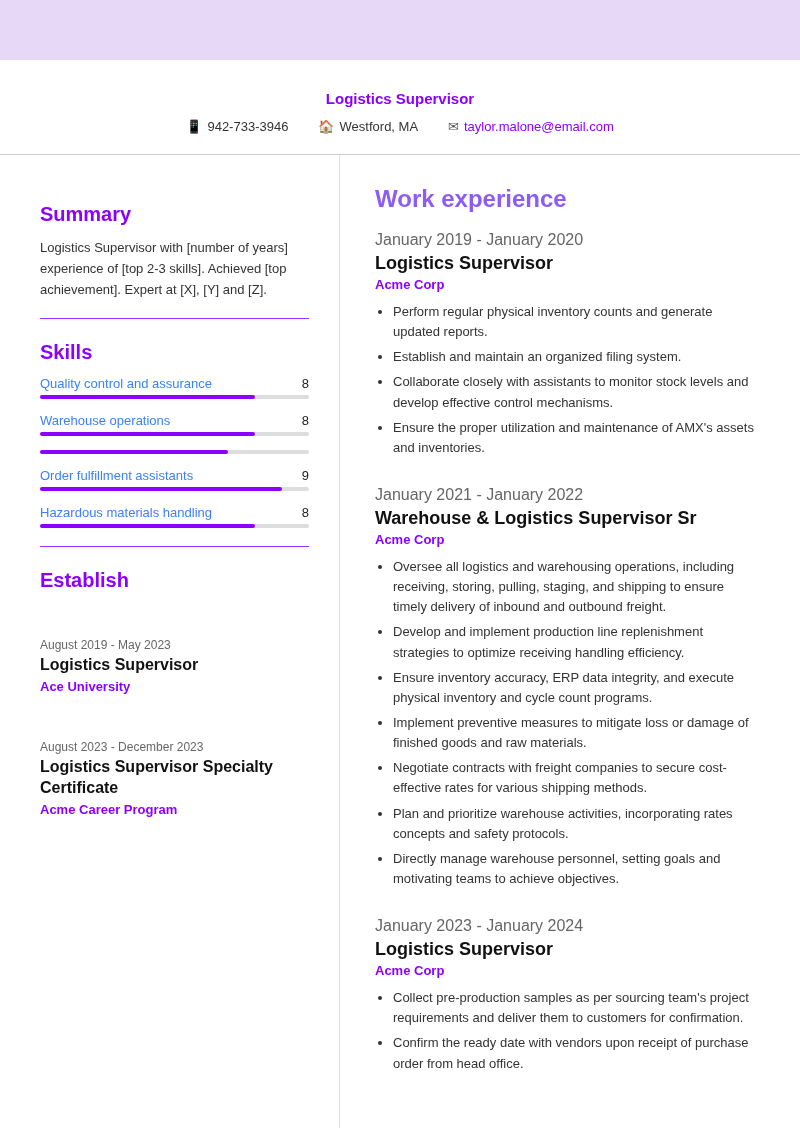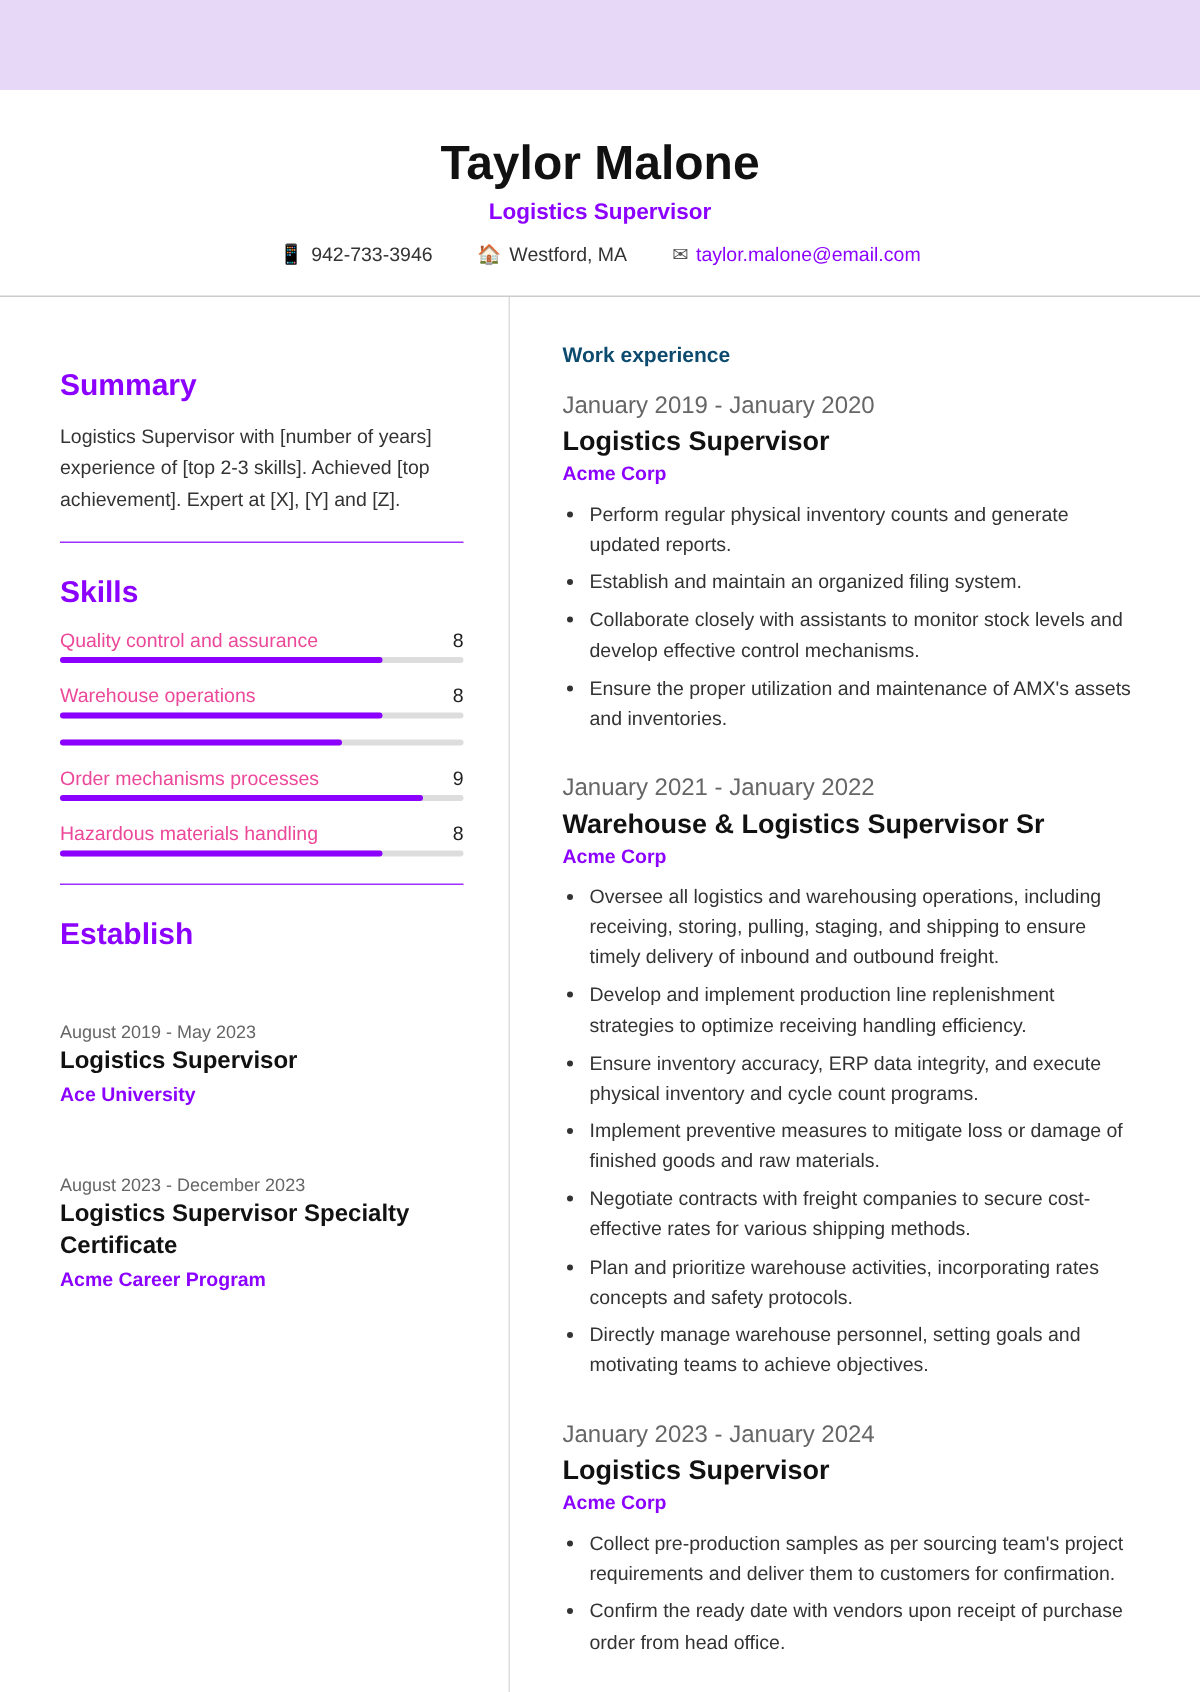--- a/index.html
+++ b/index.html
@@ -90,21 +90,21 @@
       margin-bottom: 14px;
     }
     .skill-row {
       display: flex;
       justify-content: space-between;
       align-items: center;
       margin-bottom: 4px;
     }
     .skill-name {
       font-size: 13px;
-      color: #ec4899;
+      color: #3b82f6;
     }
     .skill-score {
       font-size: 13px;
       color: #222;
     }
     .skill-bar-bg {
       height: 4px;
       background: #ddd;
       border-radius: 2px;
       width: 100%;
@@ -129,22 +129,22 @@
       color: #111;
       margin-bottom: 3px;
       line-height: 1.3;
     }
     .edu-school {
       color: #8B00FF;
       font-size: 13px;
       font-weight: 600;
     }
     .work-section-title {
-      color: #0c4a6e;
-      font-size: 14px;
+      color: #8b5cf6;
+      font-size: 24px;
       font-weight: bold;
       margin-bottom: 18px;
     }
     .work-item {
       margin-bottom: 28px;
     }
     .work-dates {
       font-size: 16px;
       color: #666;
       margin-bottom: 4px;
@@ -172,21 +172,20 @@
     }
   </style>
 </head>
 <body>
 
 <div class="top-bar"></div>
 
 <div class="resume-container">
 
   <div class="header-section">
-    <div class="header-name">Taylor Malone</div>
     <div class="header-title">Logistics Supervisor</div>
     <div class="header-contacts">
       <div class="header-contact-item">
         <span class="icon">📱</span>
         <span>942-733-3946</span>
       </div>
       <div class="header-contact-item">
         <span class="icon">🏠</span>
         <span>Westford, MA</span>
       </div>
@@ -225,21 +224,21 @@
         <div class="skill-bar-fill" style="width:80%"></div>
       </div>
     </div>
           <div class="skill-item">
       <div class="skill-bar-bg">
         <div class="skill-bar-fill" style="width:70%"></div>
       </div>
     </div>
           <div class="skill-item">
       <div class="skill-row">
-        <span class="skill-name">Order mechanisms processes</span>
+        <span class="skill-name">Order fulfillment assistants</span>
         <span class="skill-score">9</span>
       </div>
       <div class="skill-bar-bg">
         <div class="skill-bar-fill" style="width:90%"></div>
       </div>
     </div>
           <div class="skill-item">
       <div class="skill-row">
         <span class="skill-name">Hazardous materials handling</span>
         <span class="skill-score">8</span>

